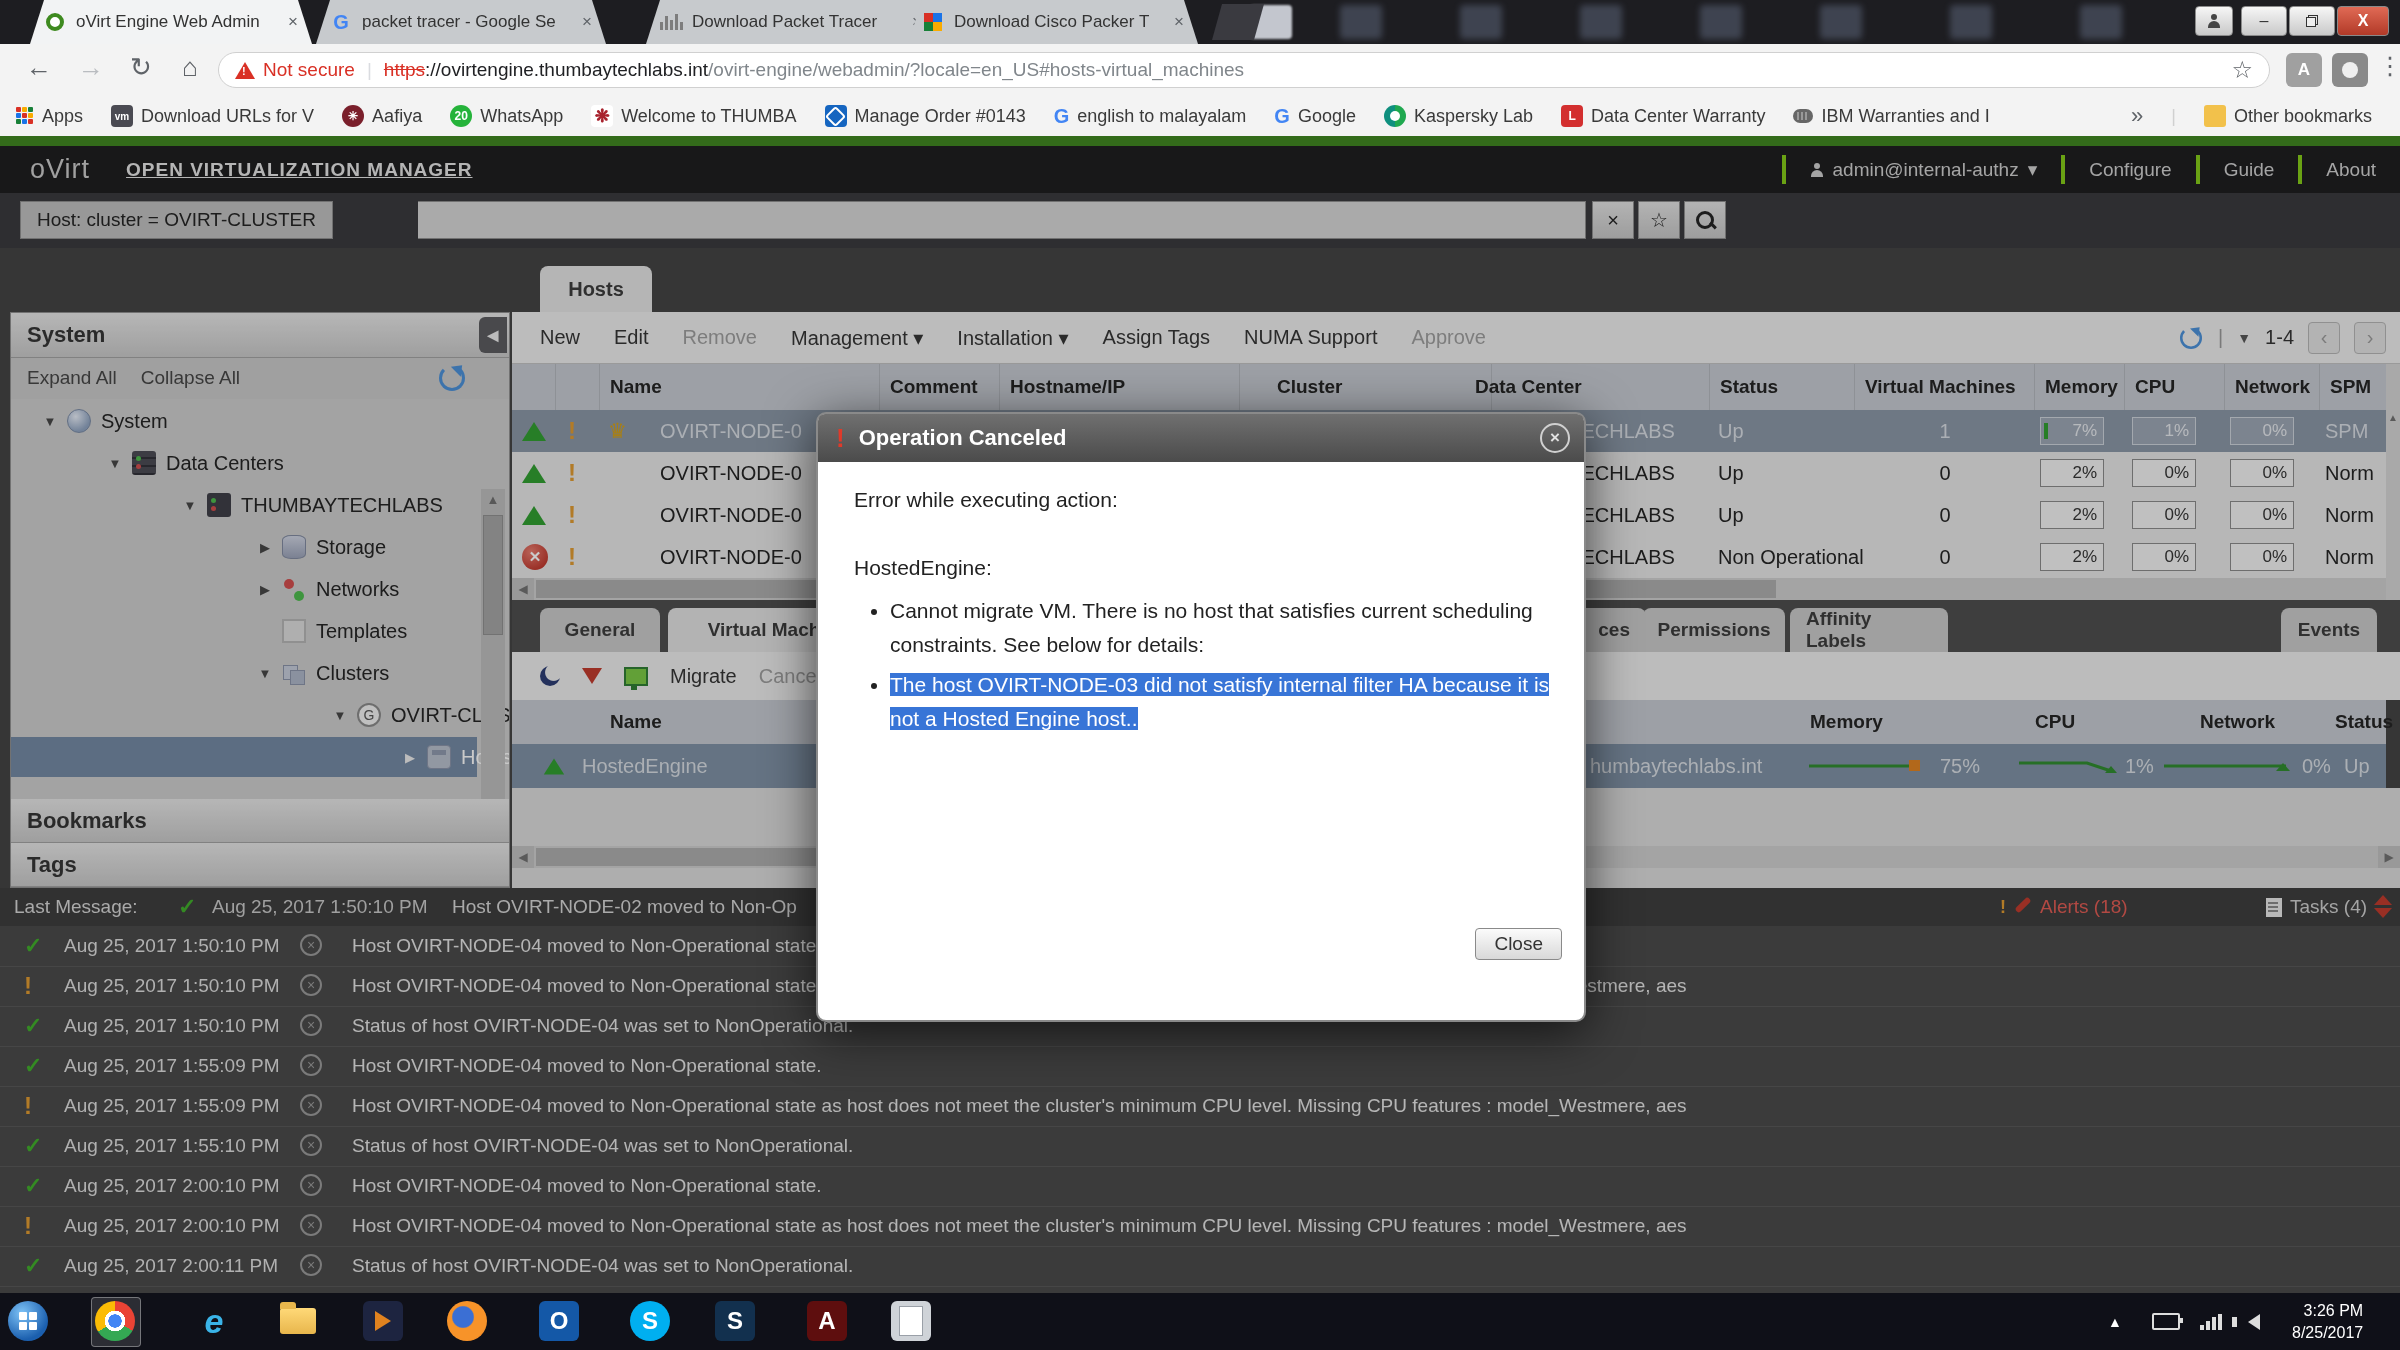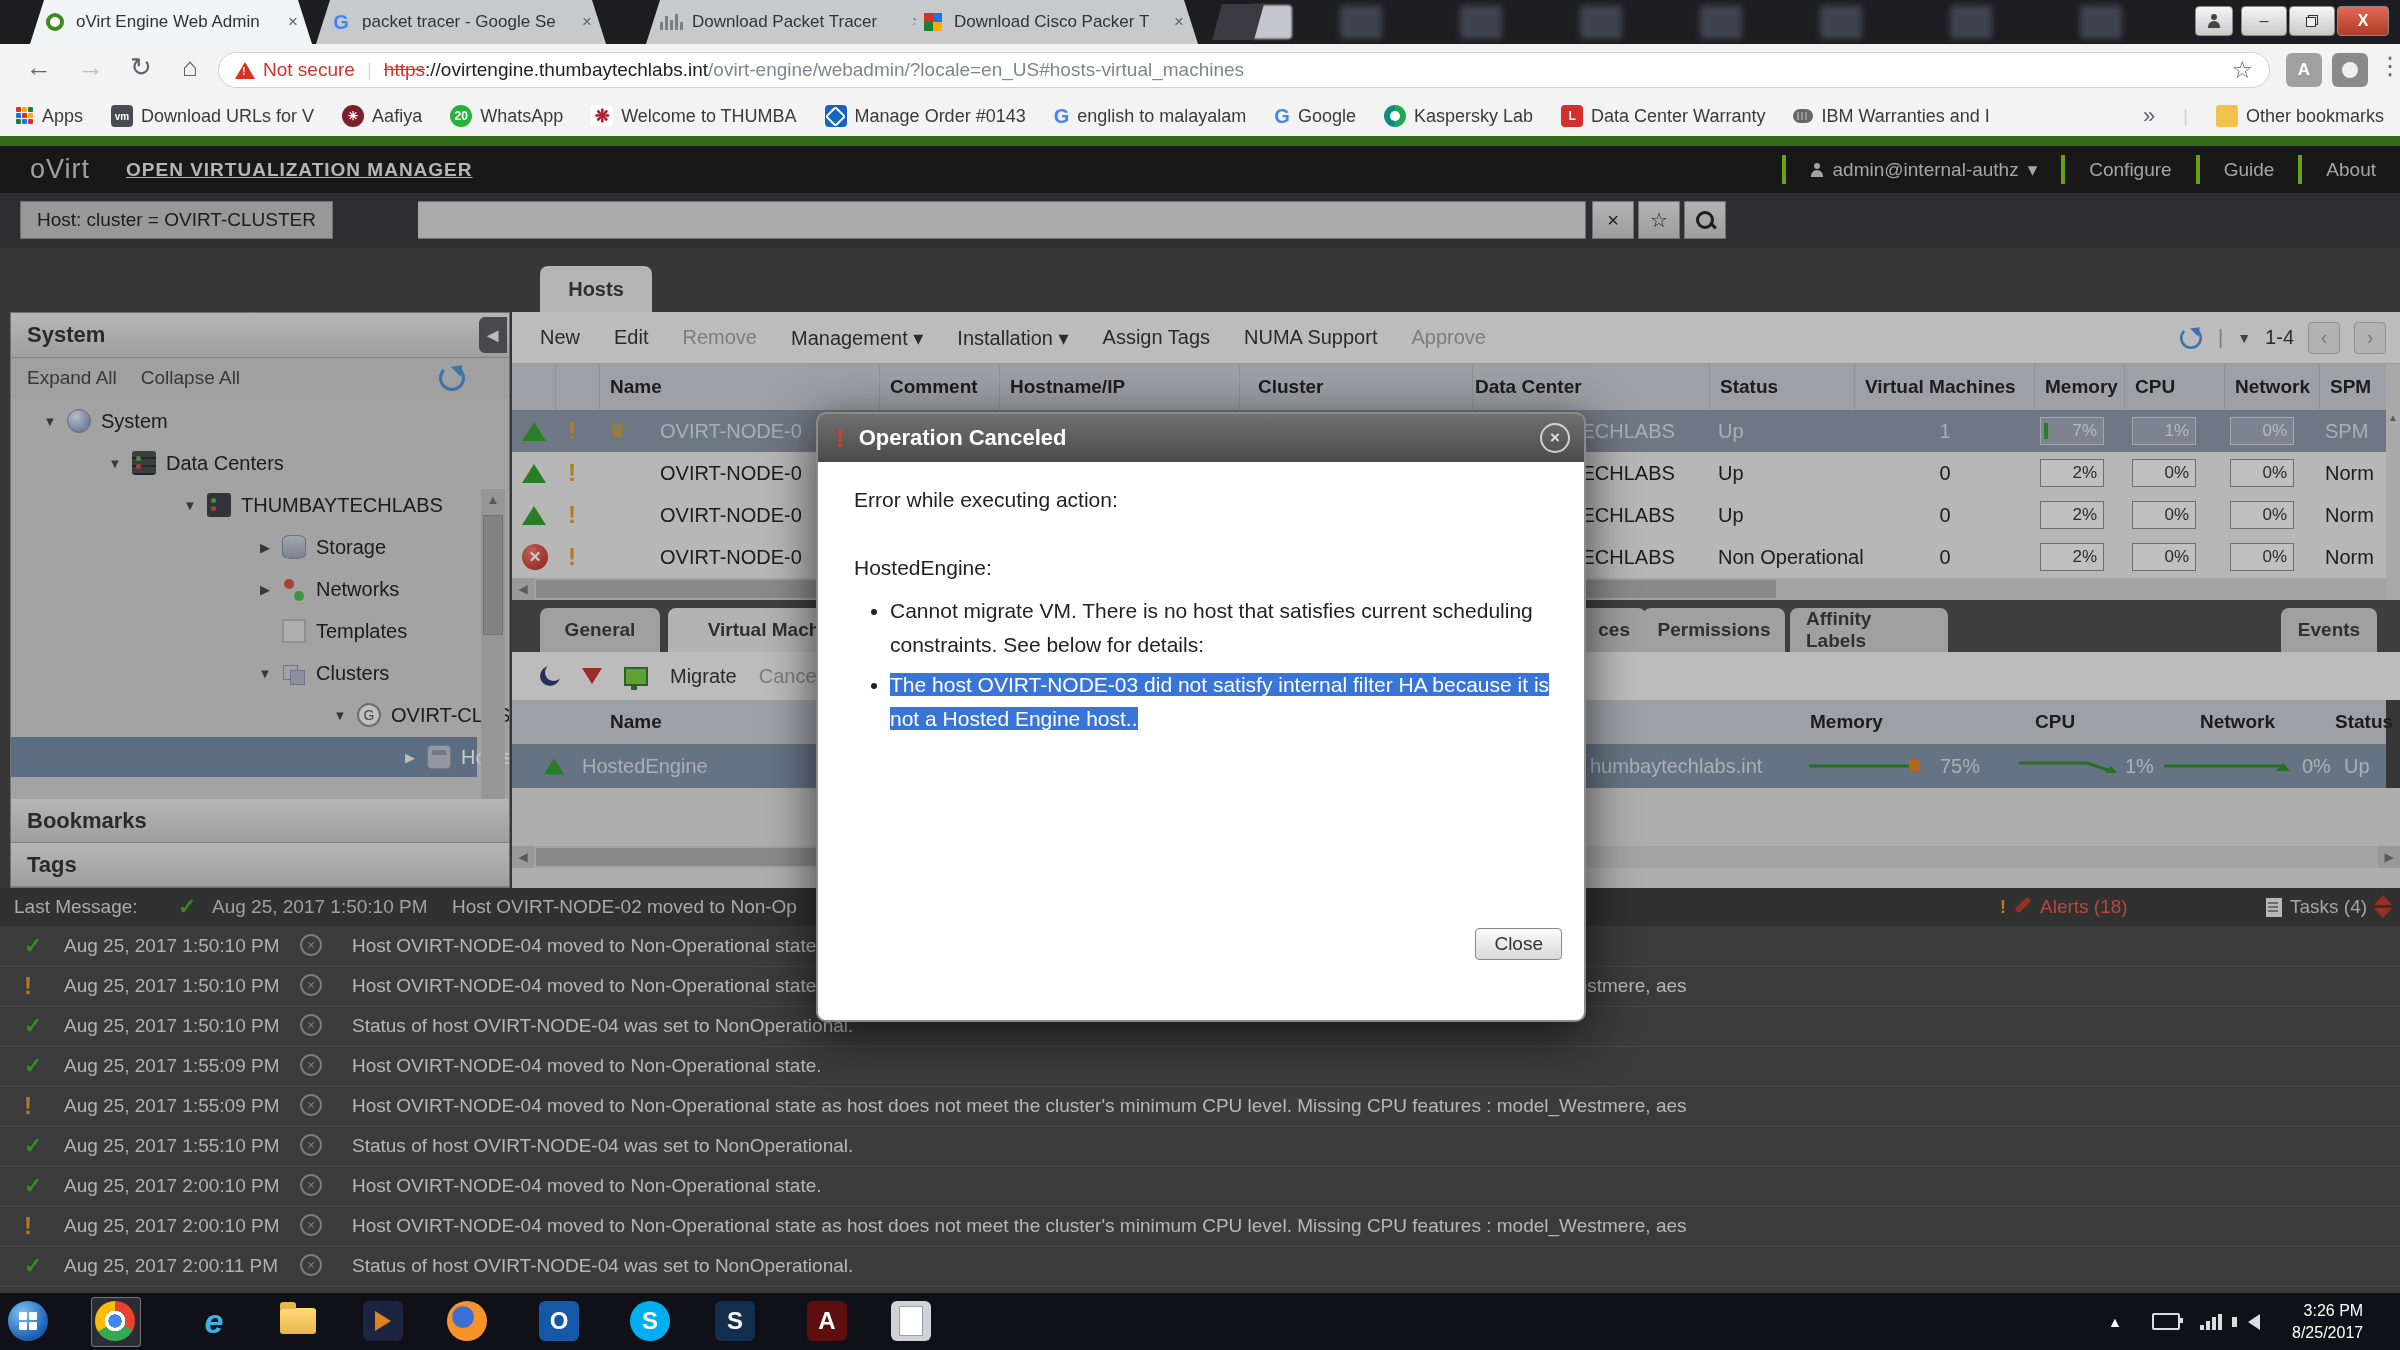--- a/index.html
+++ b/index.html
@@ -333,21 +333,21 @@
       <span class="bkicon" style="background:#d32f2f">L</span>
       <span>Data Center Warranty</span>
     </span>
     <span class="bk">
       <span class="beeicon"></span>
       <span>IBM Warranties and I</span>
     </span>
     <span class="bk-spacer"></span>
     <span style="color:#5f6368;font-size:22px">»</span>
     <span style="color:#d0d0d0">|</span>
-    <span class="bk" style="margin-right:16px">
+    <span class="bk" style="margin-right:28px">
       <span class="bkicon" style="background:#f2c14b;border-radius:3px"></span>
       <span>Other bookmarks</span>
     </span>
   </div>
 
   <div class="page">
     <div class="greenbar"></div>
 
     <div class="ovheader">
       <span class="ovlogo">oVirt</span>
@@ -464,21 +464,21 @@
         <span class="pagebtn">›</span>
       </span>
     </div>
 
     <div class="thead">
       <span class="th" style="left:0;width:44px"></span>
       <span class="th" style="left:44px;width:44px"></span>
       <span class="th" style="left:88px;width:280px">Name</span>
       <span class="th" style="left:368px;width:120px">Comment</span>
       <span class="th" style="left:488px;width:240px">Hostname/IP</span>
-      <span class="th" style="left:736px;width:225px">Cluster</span>
+      <span class="th" style="left:755px;width:225px">Cluster</span>
       <span class="th" style="left:953px;width:245px">Data Center</span>
       <span class="th" style="left:1198px;width:145px">Status</span>
       <span class="th" style="left:1343px;width:180px">Virtual Machines</span>
       <span class="th" style="left:1523px;width:90px">Memory</span>
       <span class="th" style="left:1613px;width:100px">CPU</span>
       <span class="th" style="left:1713px;width:95px">Network</span>
       <span class="th" style="left:1808px;width:66px;border-right:none">SPM</span>
     </div>
 
     <div class="hrow sel" style="top:274px">

